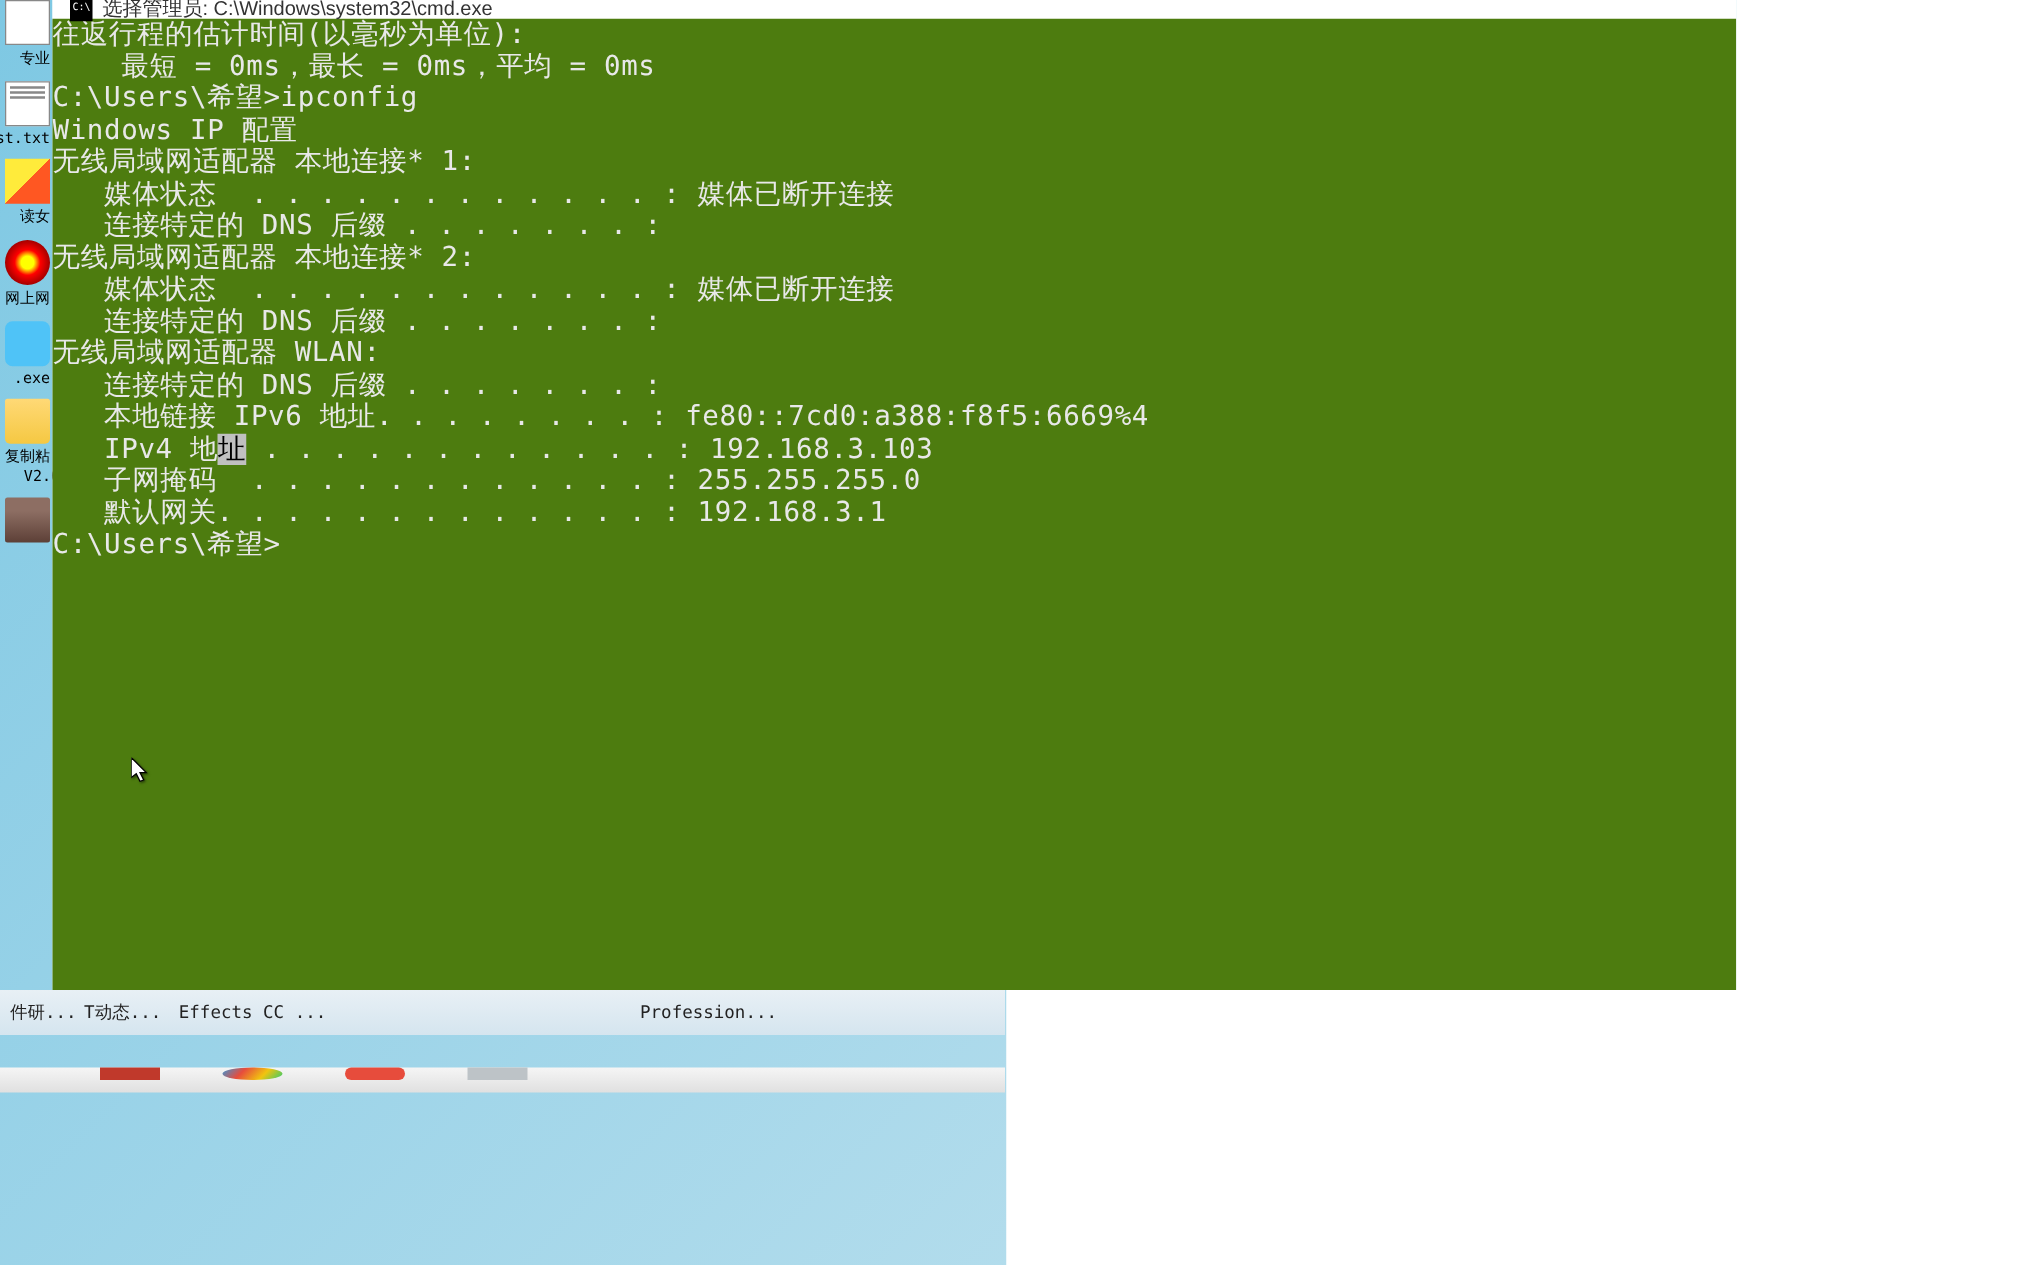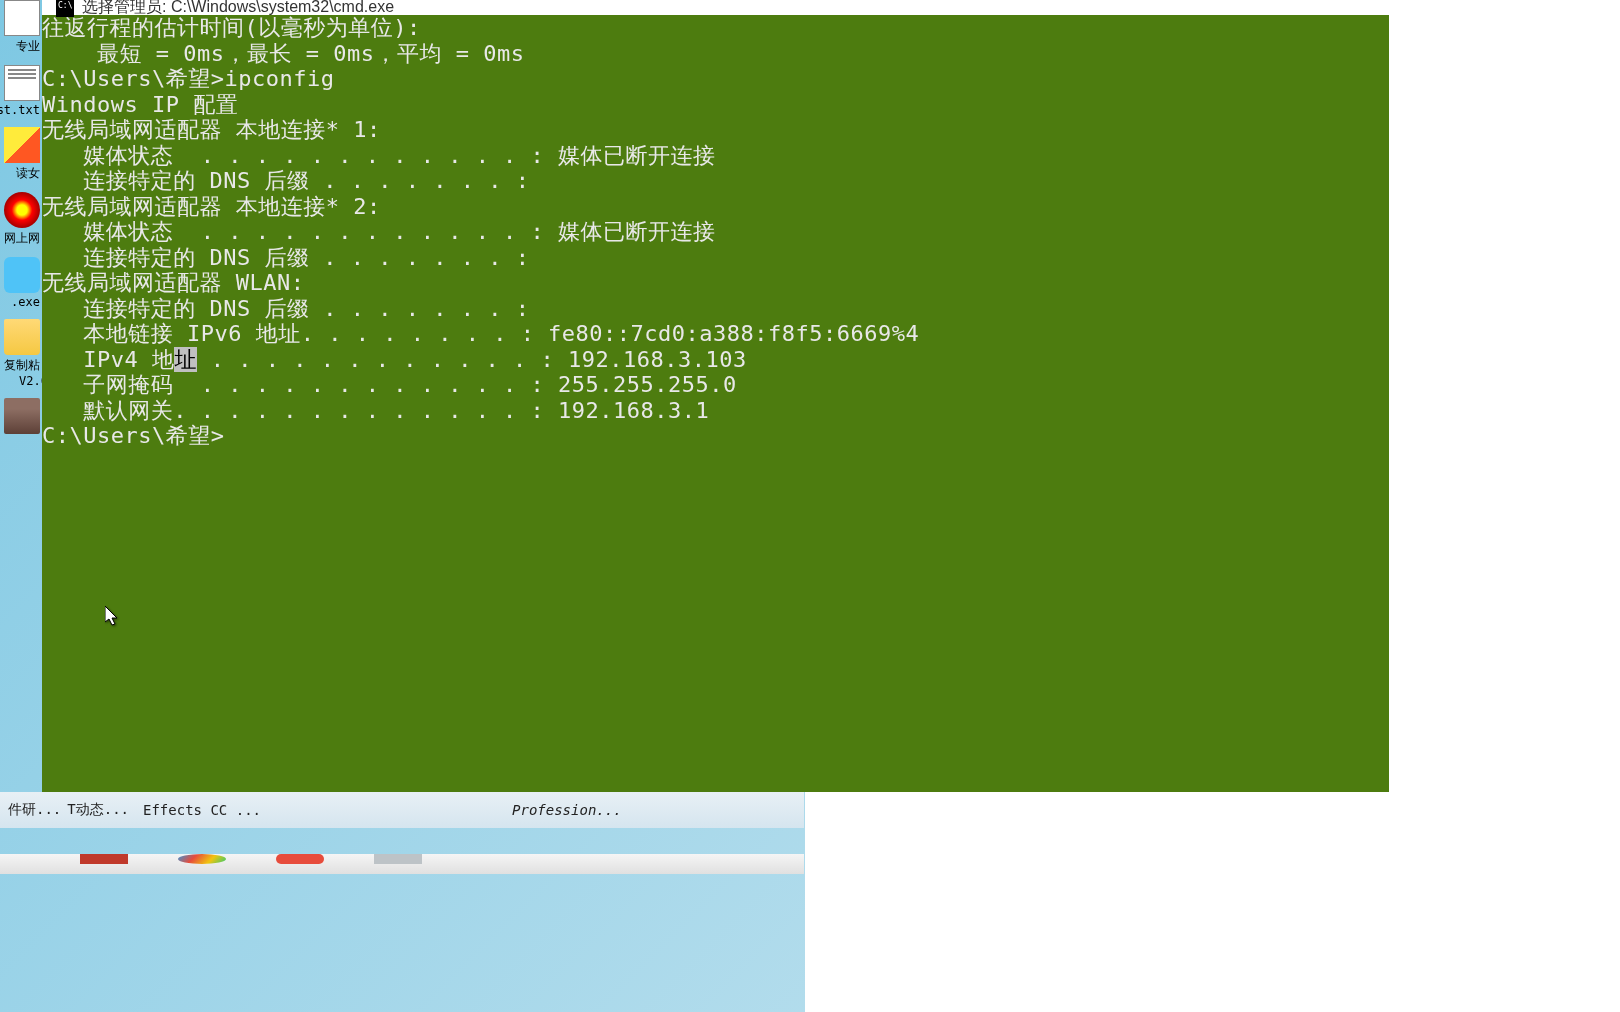--- a/index.html
+++ b/index.html
@@ -214,21 +214,21 @@
   <div class="terminal"><span class="terminal-line">往返行程的估计时间(以毫秒为单位):</span><span class="terminal-line">    最短 = 0ms，最长 = 0ms，平均 = 0ms</span><span class="terminal-line"></span><span class="terminal-line"><span>C:\Users\希望&gt;</span><span>ipconfig</span></span><span class="terminal-line"></span><span class="terminal-line">Windows IP 配置</span><span class="terminal-line"></span><span class="terminal-line"></span><span class="terminal-line">无线局域网适配器 本地连接* 1:</span><span class="terminal-line"></span><span class="terminal-line">   媒体状态  . . . . . . . . . . . . : 媒体已断开连接</span><span class="terminal-line">   连接特定的 DNS 后缀 . . . . . . . :</span><span class="terminal-line"></span><span class="terminal-line">无线局域网适配器 本地连接* 2:</span><span class="terminal-line"></span><span class="terminal-line">   媒体状态  . . . . . . . . . . . . : 媒体已断开连接</span><span class="terminal-line">   连接特定的 DNS 后缀 . . . . . . . :</span><span class="terminal-line"></span><span class="terminal-line">无线局域网适配器 WLAN:</span><span class="terminal-line"></span><span class="terminal-line">   连接特定的 DNS 后缀 . . . . . . . :</span><span class="terminal-line">   本地链接 IPv6 地址. . . . . . . . : fe80::7cd0:a388:f8f5:6669%4</span><span class="terminal-line"><span>   IPv4 地</span><span class="highlight">址</span><span> . . . . . . . . . . . . : 192.168.3.103</span></span><span class="terminal-line">   子网掩码  . . . . . . . . . . . . : 255.255.255.0</span><span class="terminal-line">   默认网关. . . . . . . . . . . . . : 192.168.3.1</span><span class="terminal-line"></span><span class="terminal-line">C:\Users\希望&gt;</span></div>
 </div>
 
 <div class="right-panel-cmd"></div>
 <div class="right-panel"></div>
 
 <div class="taskbar-area">
   <span class="taskbar-item">件研...</span>
   <span class="taskbar-item" style="margin-left:-10px;">T动态...</span>
   <span class="taskbar-item" style="margin-left:-2px;">Effects CC ...</span>
-  <span class="taskbar-item" style="margin-left:235px;font-style:italic;">Profession...</span>
+  <span class="taskbar-item" style="margin-left:235px;">Profession...</span>
 </div>
 
 <div class="bottom-taskbar">
   <div class="tb-icon" style="background:#c0392b;"></div>
   <div class="tb-icon" style="background:linear-gradient(135deg,#3498db,#e74c3c,#f1c40f,#2ecc71);border-radius:50%;"></div>
   <div class="tb-icon" style="background:#e74c3c;border-radius:8px;"></div>
   <div class="tb-icon" style="background:#bdc3c7;"></div>
 </div>
 
 <div class="cursor-pointer">

